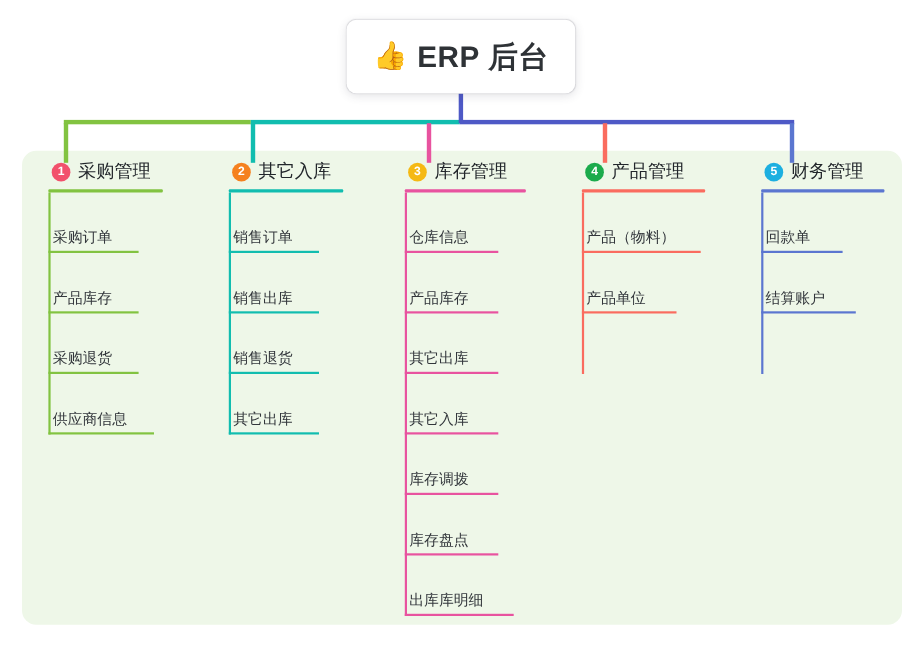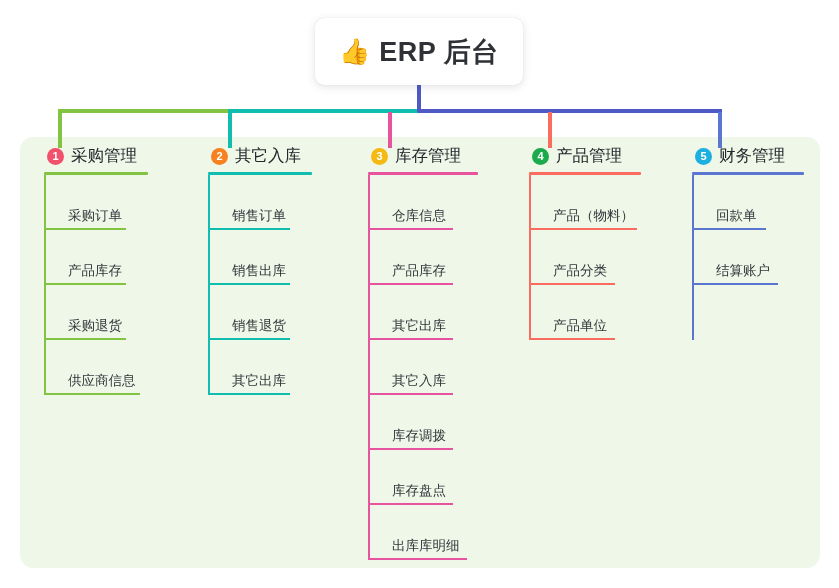--- a/index.html
+++ b/index.html
@@ -140,21 +140,21 @@
     top: 0;
     width: 2px;
   }
   .leaf {
     position: relative;
     height: 55px;
     box-sizing: border-box;
   }
   .leaf-label {
     position: absolute;
-    left: 24px;
+    left: 4px;
     bottom: 8px;
     font-size: 13.5px;
     color: #32363b;
     white-space: nowrap;
     line-height: 1;
   }
   .leaf-rule {
     position: absolute;
     left: 0;
     bottom: 0;
@@ -288,24 +288,20 @@
           <span class="col-title">产品管理</span>
         </div>
         <div class="head-rule" style="width: 112px; background: rgb(250, 108, 95);"></div>
         <div class="col-body">
           <div class="spine" style="background: rgb(250, 108, 95); height: 165px;"></div>
           <div class="leaf">
             <span class="leaf-label">产品（物料）</span>
             <div class="leaf-rule" style="width: 108px; background: rgb(250, 108, 95);"></div>
           </div>
           <div class="leaf">
-            <span class="leaf-label">产品分类</span>
-            <div class="leaf-rule" style="width: 86px; background: rgb(250, 108, 95);"></div>
-          </div>
-          <div class="leaf">
             <span class="leaf-label">产品单位</span>
             <div class="leaf-rule" style="width: 86px; background: rgb(250, 108, 95);"></div>
           </div>
         </div>
       </div>
       <div class="column" style="left: 692px;">
         <div class="col-head">
           <span class="badge" style="background: rgb(28, 175, 224);">5</span>
           <span class="col-title">财务管理</span>
         </div>

